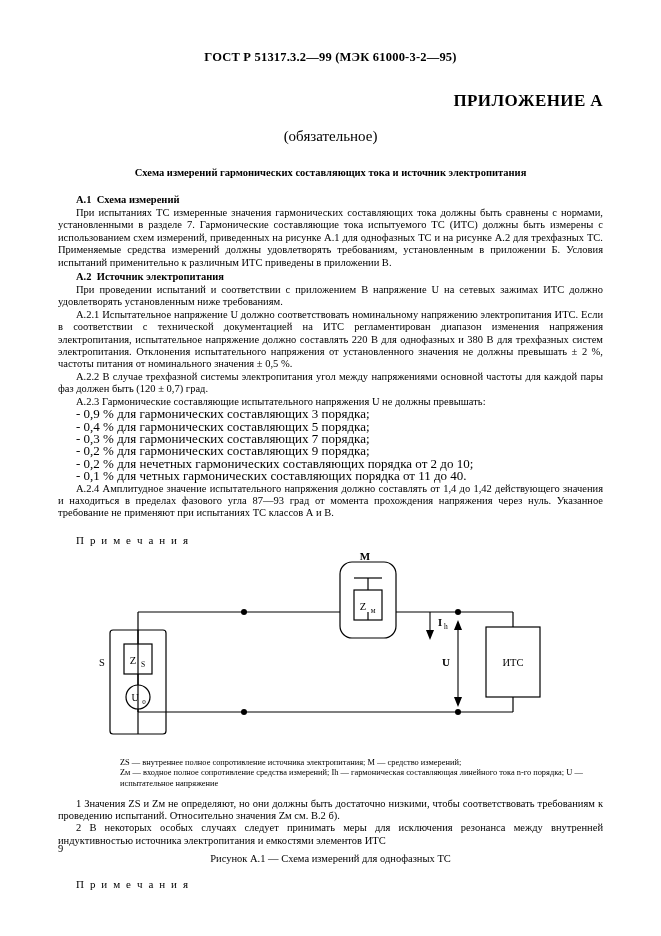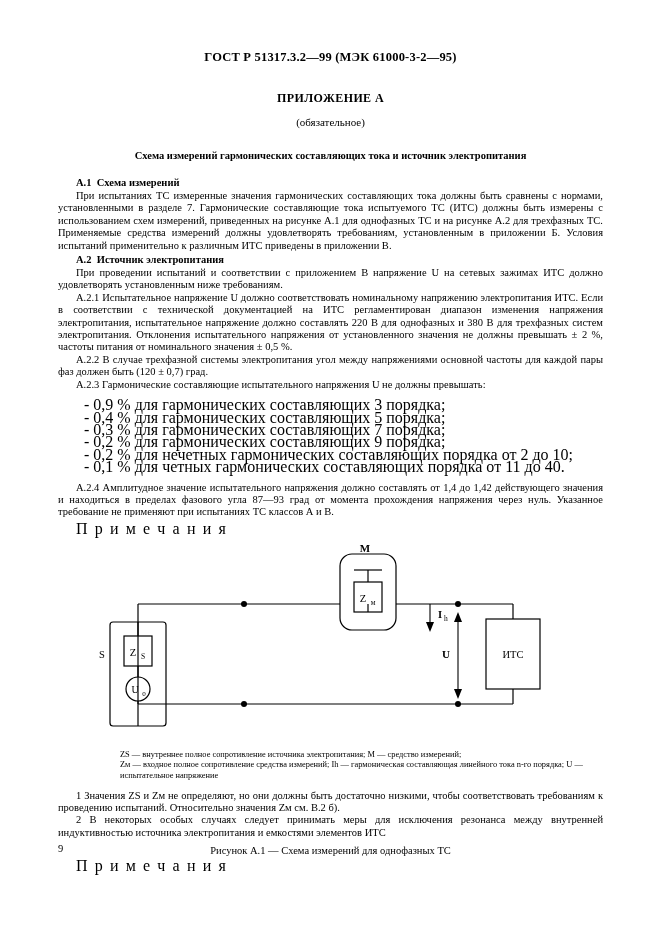--- a/index.html
+++ b/index.html
@@ -19,29 +19,29 @@
   }
   .header{
     font-family:"Liberation Serif", serif;
     font-size:12.5px;
     font-weight:bold;
     text-align:center;
     letter-spacing:0.2px;
     margin-bottom:26px;
   }
   .annex-title{
-    text-align:center;
-    font-size:12px;
+    text-align:right;
+    font-size:17px;
     font-weight:bold;
     letter-spacing:0.4px;
-    margin-bottom:10px;
+    margin-bottom:17px;
   }
   .annex-sub{
     text-align:center;
-    font-size:11px;
+    font-size:15px;
     margin-bottom:22px;
   }
   .doc-title{
     text-align:center;
     font-size:10.5px;
     font-weight:bold;
     margin-bottom:16px;
   }
   .sec-head{
     font-size:10.5px;
@@ -51,34 +51,34 @@
   .sec-head b{font-weight:bold;}
   p.body{
     font-size:10.5px;
     line-height:12.4px;
     text-align:justify;
     margin:0;
     text-indent:18px;
     hyphens:auto;
   }
   ul.dash{
-    margin:8px;
+    margin:0;
     padding:0;
     list-style:none;
-    font-size:16px;
+    font-size:13px;
     line-height:12.4px;
   }
   ul.dash li{
     text-indent:18px;
   }
   .prim{
-    font-size:16px;
+    font-size:11px;
     letter-spacing:1.6px;
     text-indent:18px;
-    margin-top:1px;
+    margin-top:14px;
   }
   
   .figure{
     position:relative;
     width:545px;
     height:200px;
     margin:6px auto 0 auto;
   }
   .fig svg{display:block;}
   .legend{

